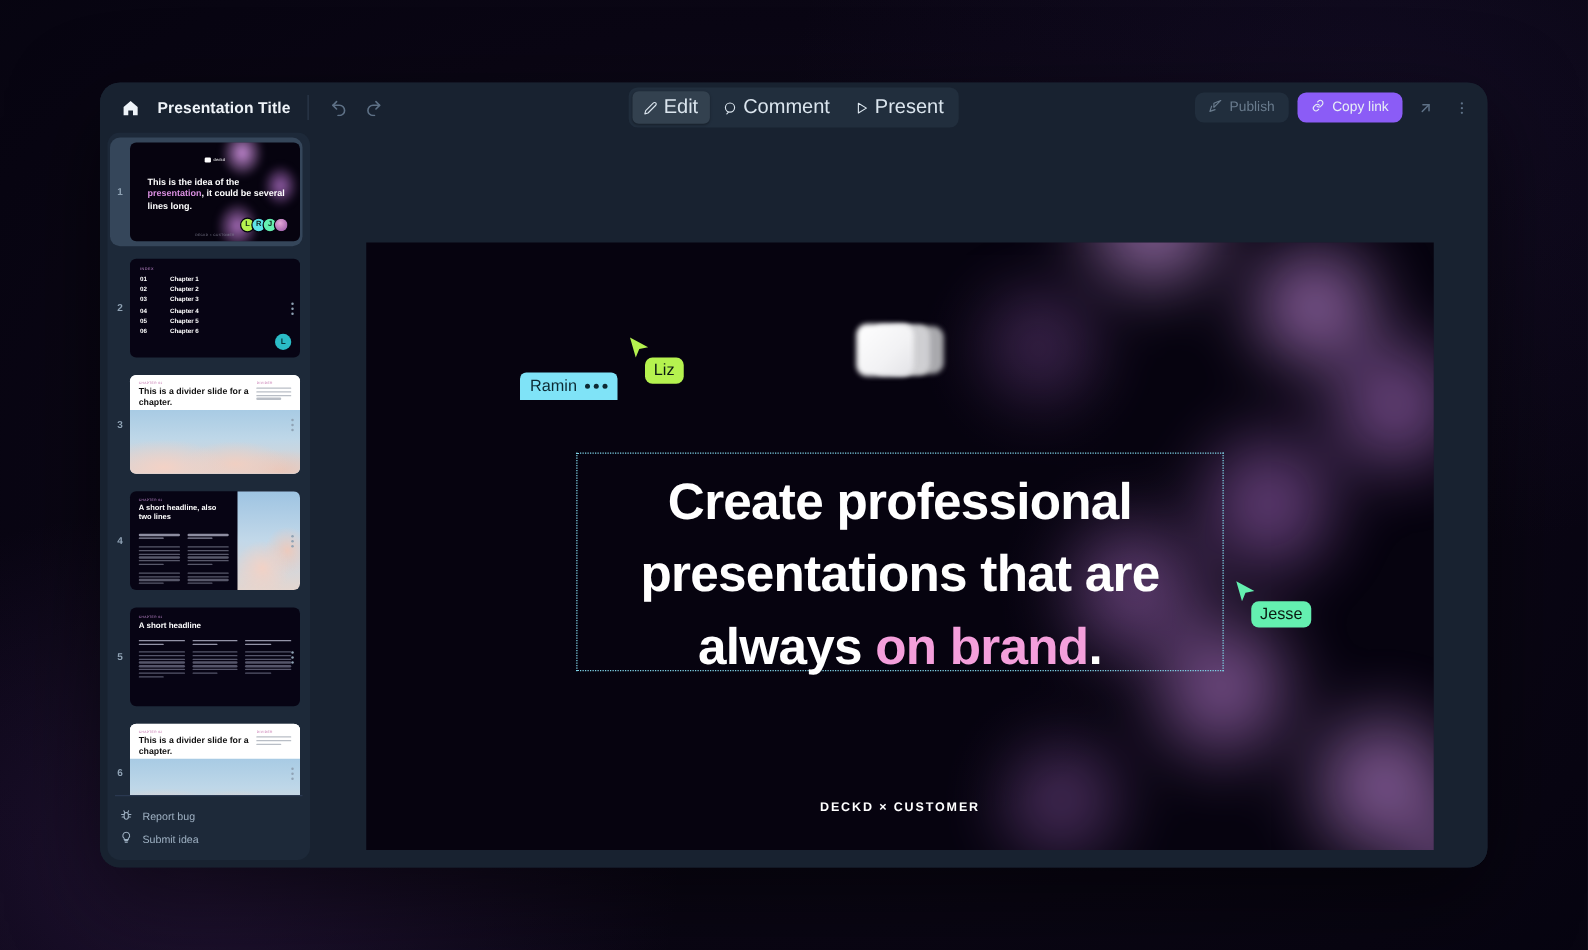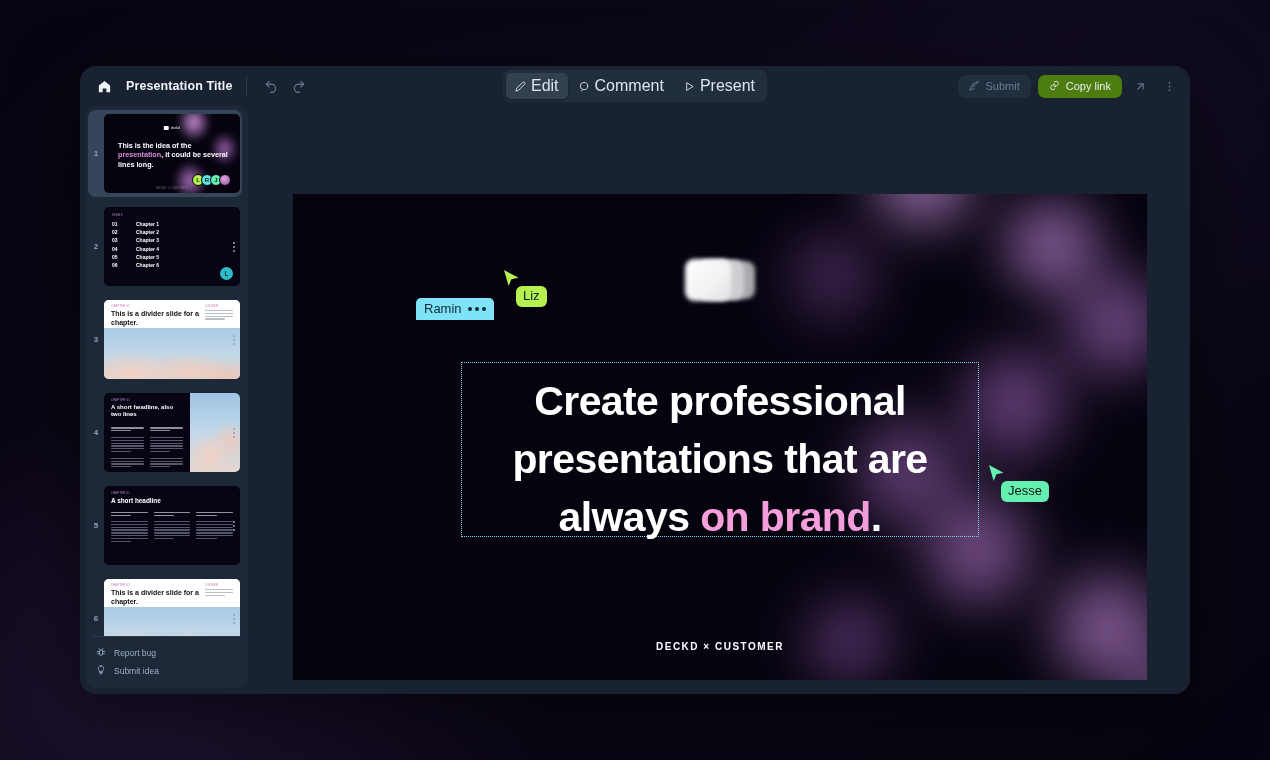--- a/index.html
+++ b/index.html
@@ -63,21 +63,21 @@
   .cg-btn.active { background: #33414f; box-shadow: 0 1px 2px rgba(0,0,0,.3); }
   .cg-btn svg { display: block; }
 
   .right-group { margin-left: auto; display: flex; align-items: center; gap: 7px; }
   .pill {
     display: flex; align-items: center; gap: 6px;
     padding: 5px 11px; border-radius: 7px; font-size: 11px; cursor: pointer;
     white-space: nowrap;
   }
   .pill.publish { background: #212e3d; color: #6a7c8e; }
-  .pill.copylink { background: #4d7c0f; color: #e7eef5; }
+  .pill.copylink { background: #8b5cf6; color: #e7eef5; }
   .icon-btn {
     width: 22px; height: 22px; display: flex; align-items: center; justify-content: center;
     color: #5e7186; cursor: pointer; border-radius: 4px;
   }
 
   
   .app-body { flex: 1; display: flex; min-height: 0; background: #182230; }
 
   
   .sidebar {
@@ -360,21 +360,21 @@
     </div>
 
     <div class="right-group">
       <div class="pill publish">
         <span>
           <svg width="11" height="11" viewBox="0 0 24 24" fill="none" stroke="currentColor" stroke-width="2" stroke-linecap="round" stroke-linejoin="round">
               <path d="M5 13 2 22l9-3"></path>
               <path d="M9 15 21 3 9 8z"></path>
             </svg>
         </span>
-        <span>Submit</span>
+        <span>Publish</span>
       </div>
       <div class="pill copylink">
         <span>
           <svg width="11" height="11" viewBox="0 0 24 24" fill="none" stroke="currentColor" stroke-width="2" stroke-linecap="round" stroke-linejoin="round">
               <path d="M10 13a4.5 4.5 0 0 0 6.4.2l2.6-2.6a4.5 4.5 0 0 0-6.4-6.4l-1.5 1.5"></path>
               <path d="M14 11a4.5 4.5 0 0 0-6.4-.2L5 13.4a4.5 4.5 0 0 0 6.4 6.4l1.5-1.5"></path>
             </svg>
         </span>
         <span>Copy link</span>
       </div>

